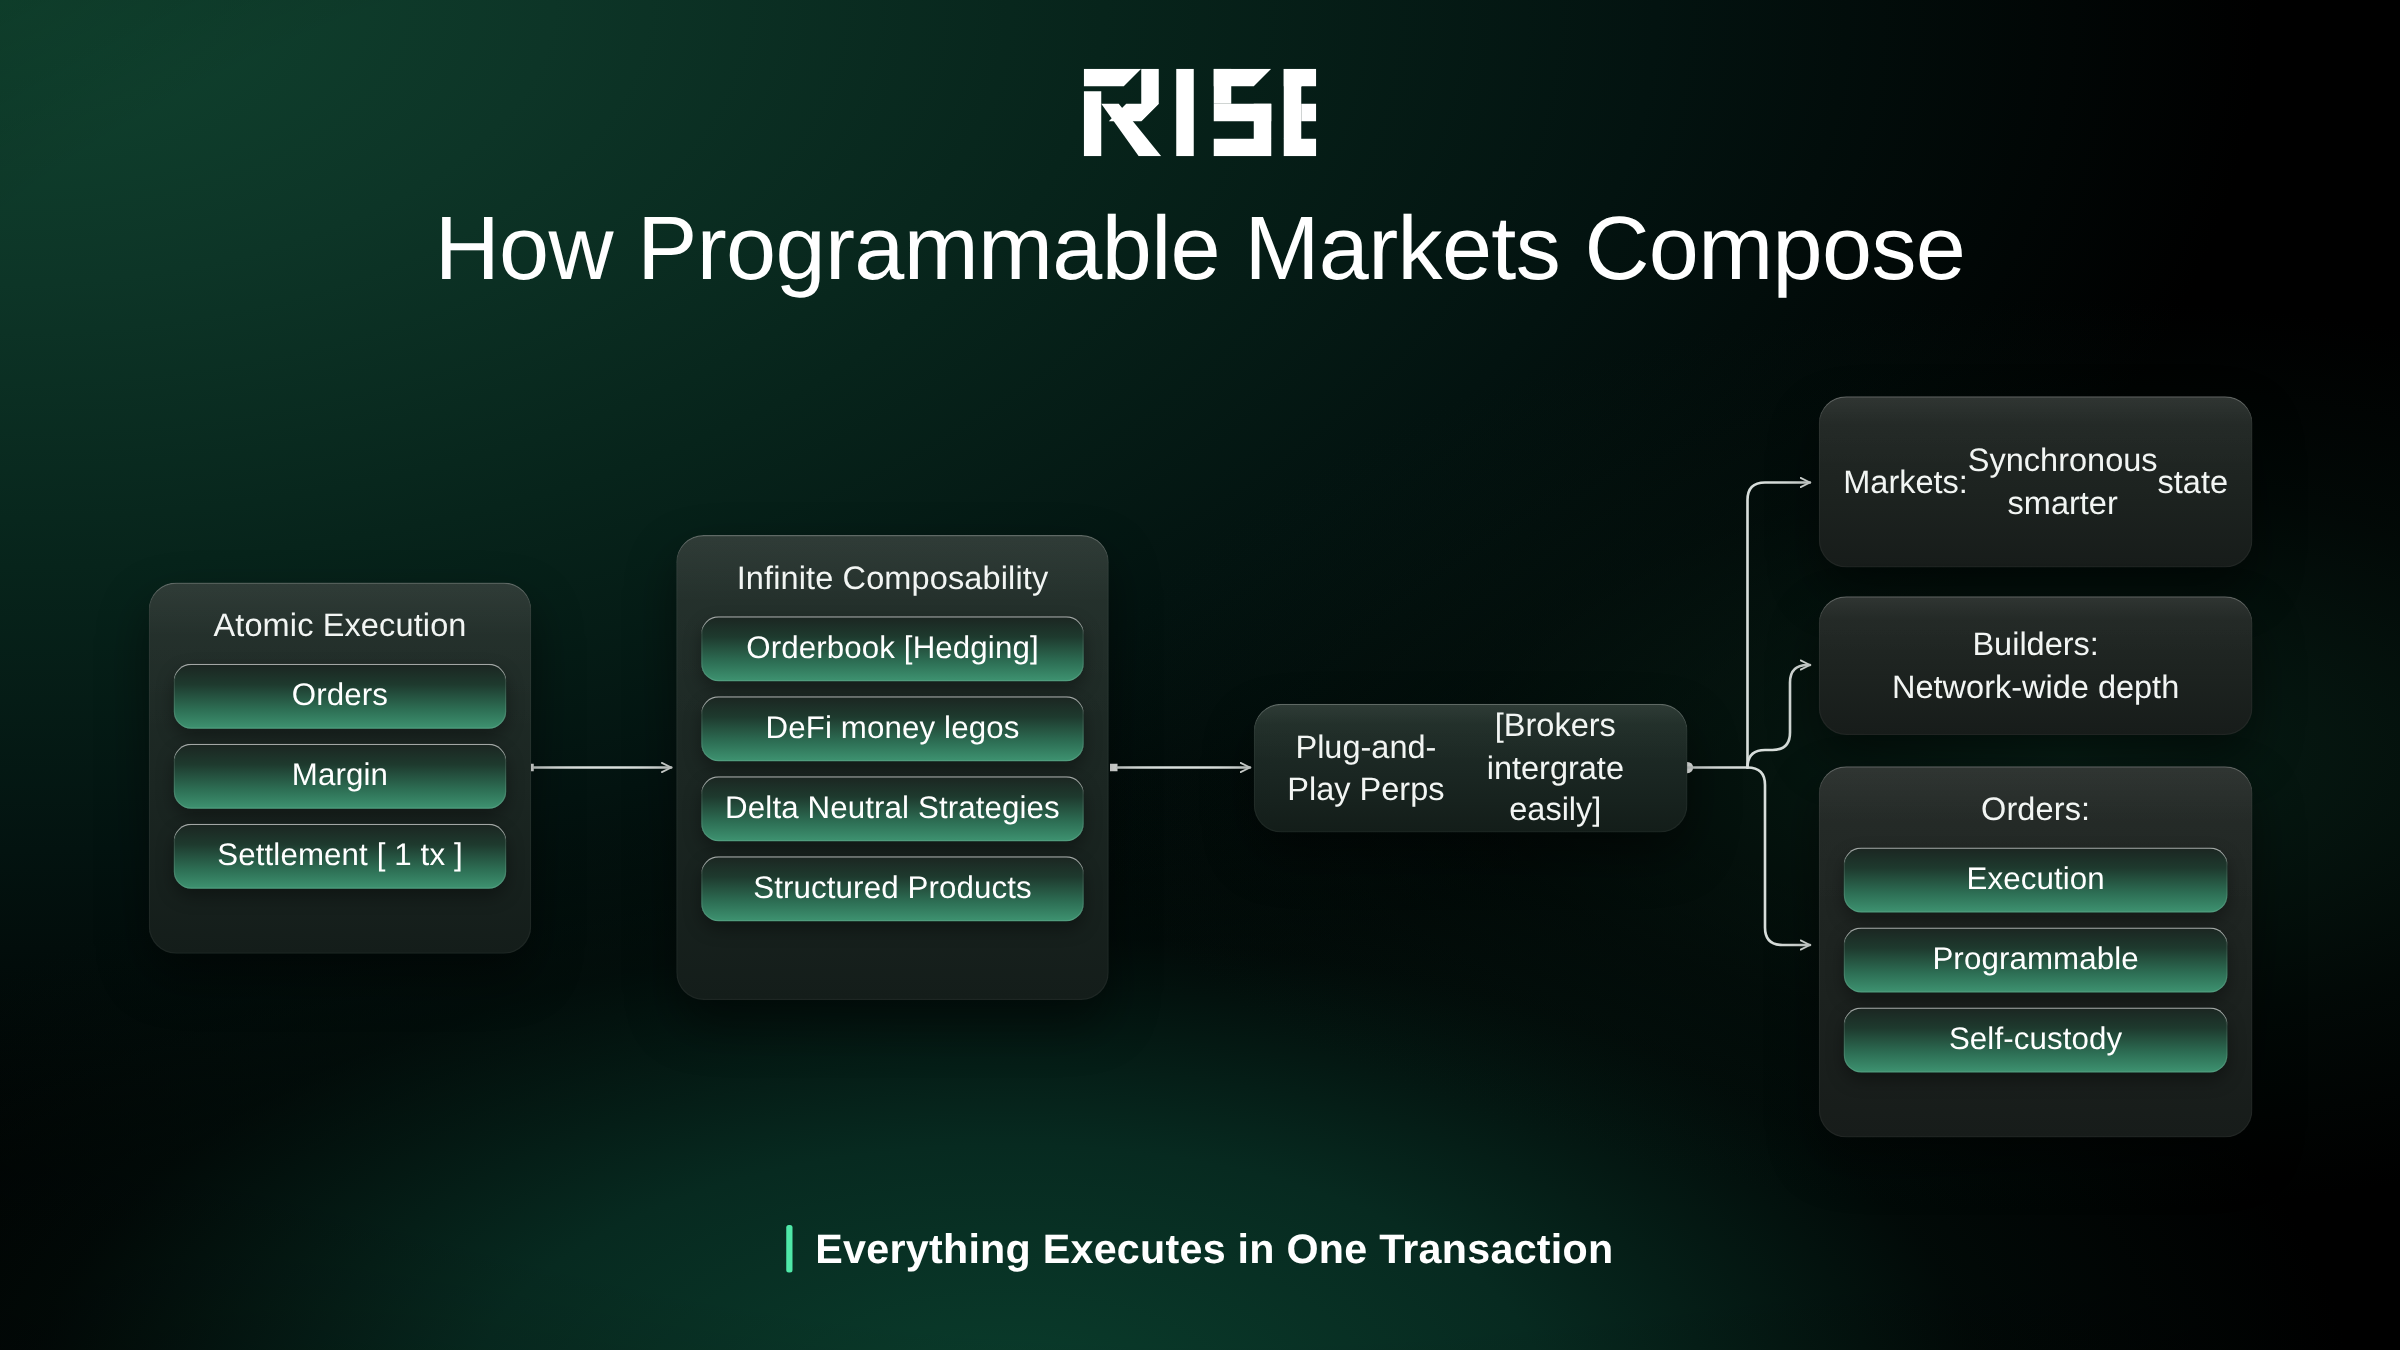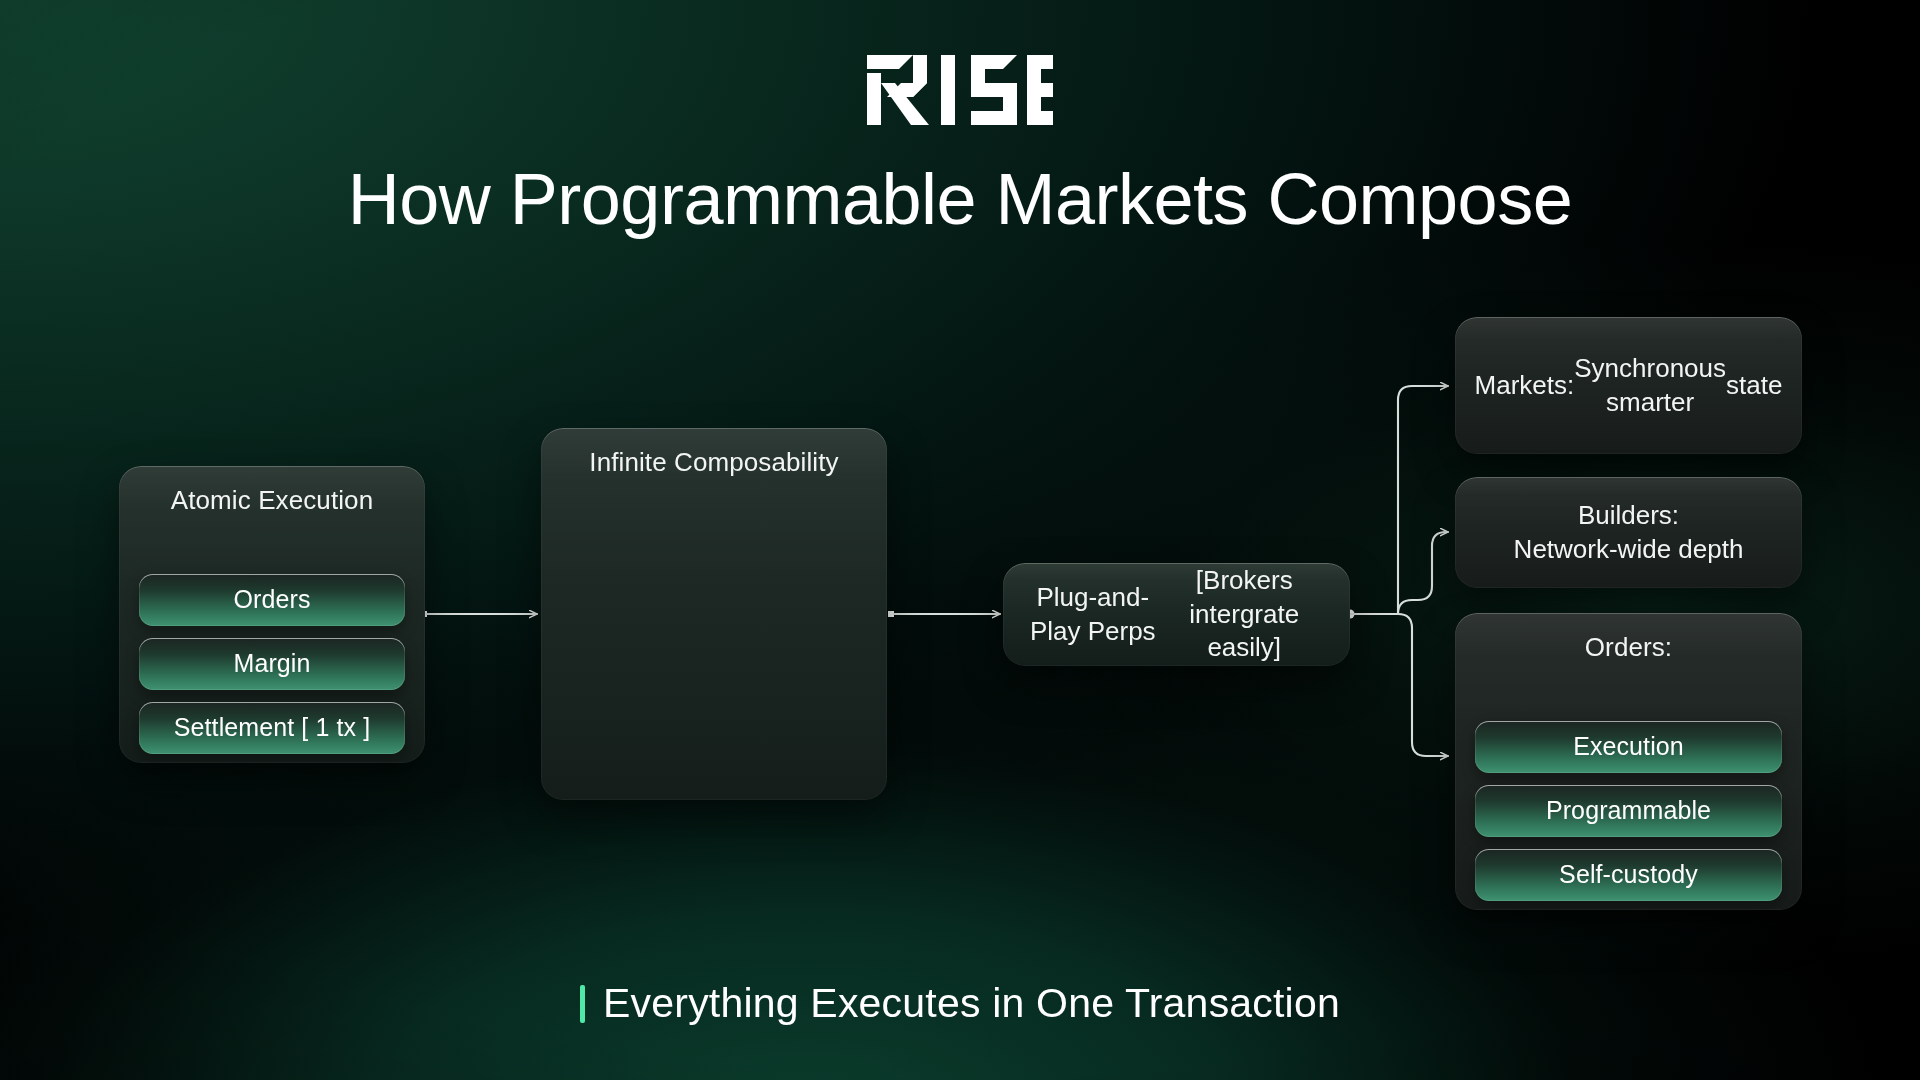--- a/index.html
+++ b/index.html
@@ -98,21 +98,20 @@
       linear-gradient(180deg, rgba(255,255,255,0.055) 0%, rgba(255,255,255,0.012) 14%, rgba(255,255,255,0) 40%),
       linear-gradient(180deg, #242a27 0%, #1d2320 55%, #171c1a 100%);
     box-shadow:
       inset 0 1px 0 rgba(255,255,255,0.20),
       inset 0 0 0 1px rgba(255,255,255,0.045),
       0 18px 40px rgba(0,0,0,0.45);
     padding: 18px 20px 20px;
     display: flex;
     flex-direction: column;
     align-items: center;
-    gap: 43px;
   }
   .card.greenish {
     background:
       linear-gradient(180deg, rgba(255,255,255,0.06) 0%, rgba(255,255,255,0.014) 14%, rgba(255,255,255,0) 42%),
       linear-gradient(180deg, #23302b 0%, #1b2622 55%, #141d1a 100%);
   }
 
   .card-title {
     font-size: 26px;
     font-weight: 400;
@@ -195,22 +194,22 @@
     gap: 18px;
   }
   .accent-bar {
     width: 5px;
     height: 38px;
     border-radius: 2px;
     background: #4fe8a8;
     flex: none;
   }
   .footer-text {
-    font-size: 41px;
-    font-weight: 400;
+    font-size: 33px;
+    font-weight: 700;
     color: #ffffff;
     letter-spacing: 0.2px;
     white-space: nowrap;
   }
 </style>
 </head>
 <body>
 
 <div id="stage">
 
@@ -275,20 +274,26 @@
     <div class="card-title">Atomic Execution</div>
     <div class="pill-list">
       <div class="pill">Orders</div>
       <div class="pill">Margin</div>
       <div class="pill">Settlement [ 1 tx ]</div>
     </div>
   </div>
 
   <div class="card greenish" style="left:541px; top:428px; width:346px; height:372px;">
     <div class="card-title">Infinite Composability</div>
+    <div class="pill-list">
+      <div class="pill">Orderbook [Hedging]</div>
+      <div class="pill">DeFi money legos</div>
+      <div class="pill">Delta Neutral Strategies</div>
+      <div class="pill">Structured Products</div>
+    </div>
   </div>
 
   <div class="node green" style="left:1003px; top:563px; width:347px; height:103px; flex-direction:row;">
     <span>Plug-and-Play Perps</span>
     <span>[Brokers intergrate easily]</span>
   </div>
 
   <div class="node" style="left:1455px; top:317px; width:347px; height:137px; flex-direction:row;">
     <span>Markets:</span>
     <span>Synchronous smarter</span>

